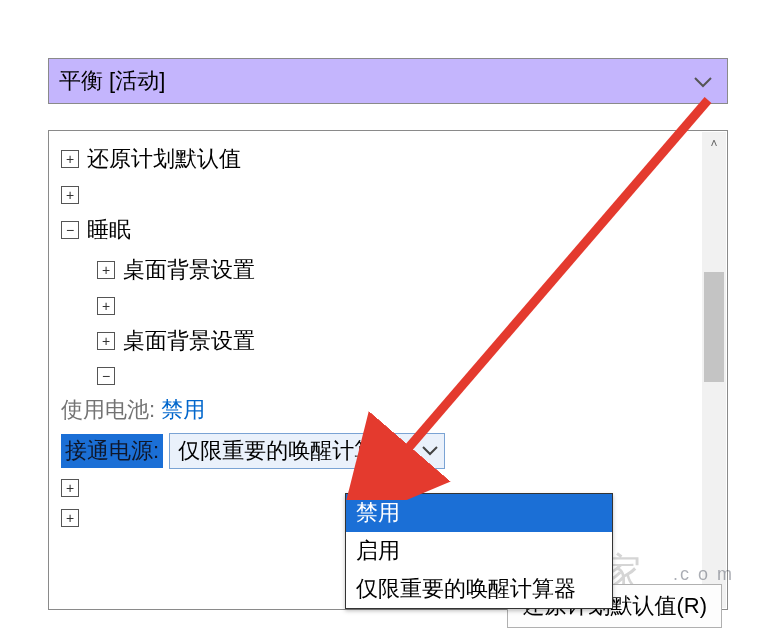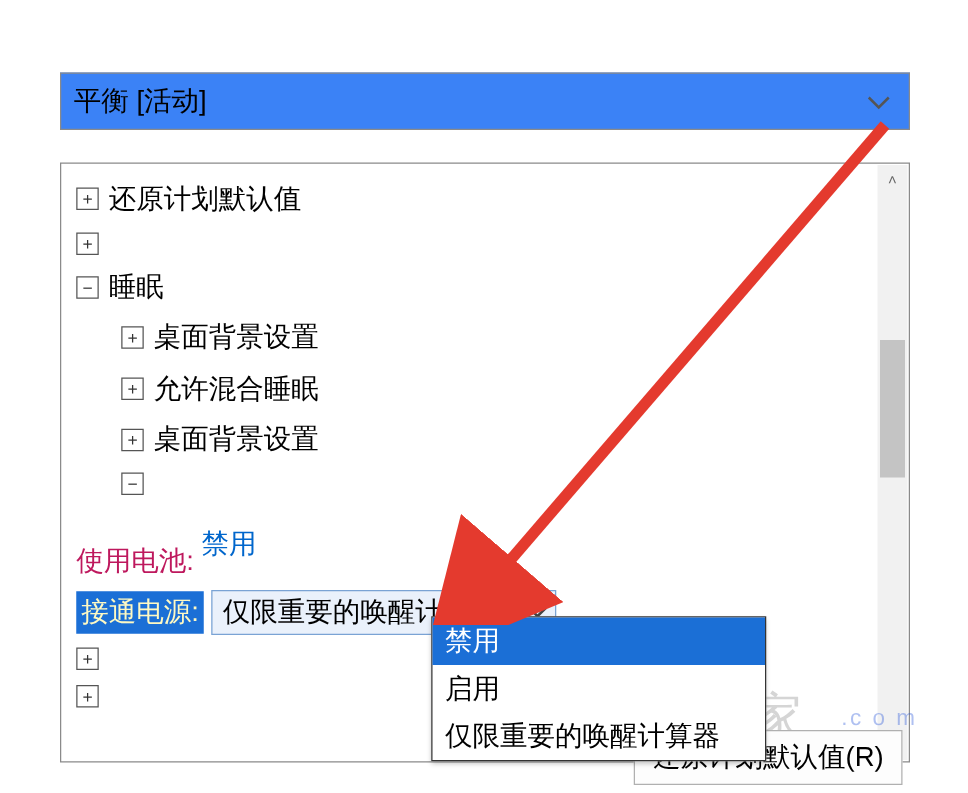--- a/index.html
+++ b/index.html
@@ -18,21 +18,21 @@
     top: 58px;
     width: 680px;
   }
   .plan-select {
     border: 1px solid #8a8a8a;
     height: 46px;
     display: flex;
     align-items: center;
     padding: 0 10px;
     position: relative;
-    background: #3b82f6;
+    background: #c4b5fd;
   }
   .plan-select .chevron {
     position: absolute;
     right: 14px;
     top: 50%;
     transform: translateY(-50%);
   }
   .tree-container {
     border: 1px solid #8a8a8a;
     margin-top: 26px;
@@ -67,25 +67,25 @@
     user-select: none;
   }
   .indent1 { padding-left: 36px; }
   .indent2 { padding-left: 74px; }
   .leaf-row {
     display: flex;
     align-items: center;
     gap: 6px;
     padding: 4px 0;
   }
-  .setting-label { color: #be185d; margin-top: 28px; }
+  .setting-label { color: #737373; }
   .setting-value-link { color: #0066cc; }
   .setting-label-selected {
     background: #1b6fd6;
-    color: #fef9c3;
+    color: #0f172a;
     padding: 2px 4px;
   }
   .inline-select {
     display: inline-flex;
     align-items: center;
     border: 1px solid #7aa3d4;
     background: #eaf1fb;
     padding: 2px 6px 2px 8px;
     gap: 24px;
     min-width: 250px;
@@ -159,21 +159,21 @@
   }
   .watermark svg { display: block; }
   .watermark-text {
     font-size: 42px;
     color: #888;
     font-weight: 500;
     letter-spacing: 1px;
   }
   .watermark-sub {
     font-size: 18px;
-    color: #1d4ed8;
+    color: #0f172a;
     letter-spacing: 2px;
     margin-left: 22px;
   }
   .arrow {
     position: absolute;
     left: 308px;
     top: 20px;
     z-index: 20;
     pointer-events: none;
   }
@@ -209,21 +209,20 @@
         <span>睡眠</span>
       </div>
 
       <div class="node indent1">
         <span class="expander">+</span>
         <span>桌面背景设置</span>
       </div>
 
       <div class="node indent1">
         <span class="expander">+</span>
-        <span>允许混合睡眠</span>
       </div>
 
       <div class="node indent1">
         <span class="expander">+</span>
         <span>桌面背景设置</span>
       </div>
 
       <div class="node indent1">
         <span class="expander">−</span>
       </div>

